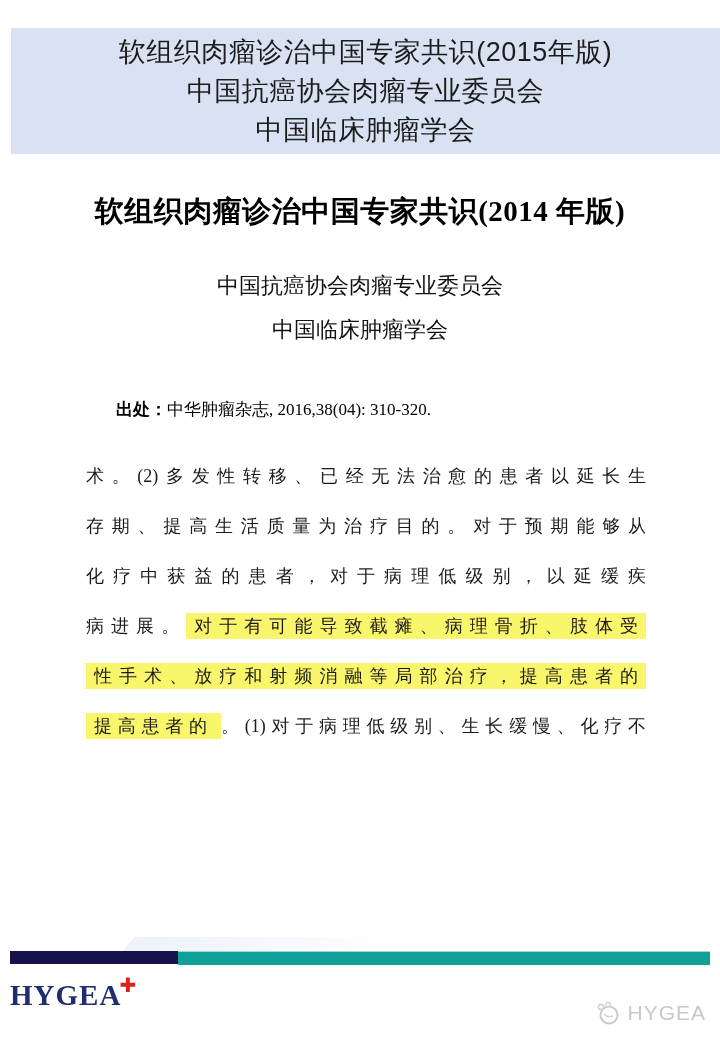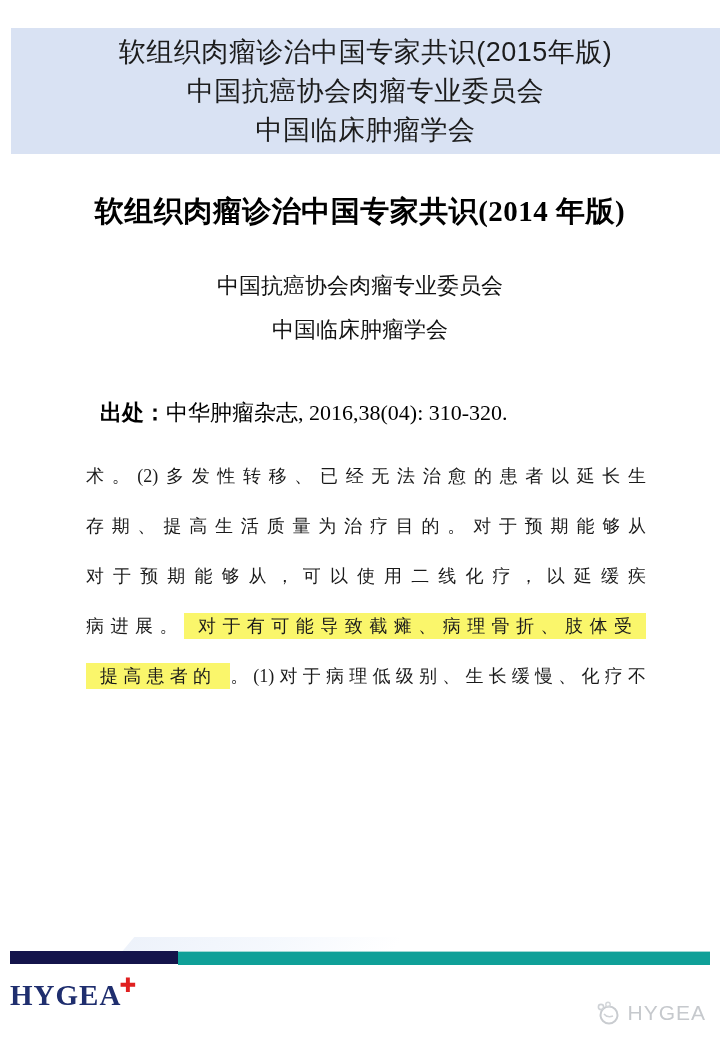--- a/index.html
+++ b/index.html
@@ -30,39 +30,39 @@
     letter-spacing:0.5px;
   }
   .doc-sub{
     position:absolute;left:0;right:0;
     text-align:center;font-size:22px;color:#111;
   }
   .doc-sub.s1{top:271px;}
   .doc-sub.s2{top:315px;}
 
   .source-line{
-    position:absolute;left:100px;top:398px;
-    font-size:22px;white-space:nowrap;
+    position:absolute;left:116px;top:398px;
+    font-size:17px;white-space:nowrap;
   }
   .source-line .lbl{font-weight:bold;}
 
   
   .body-para{
     position:absolute;left:86px;top:451px;width:560px;
     font-size:18px;line-height:50px;color:#1a1a1a;
   }
   .body-line{
     text-align:justify;
     text-align-last:justify;
     -moz-text-align-last:justify;
     text-justify:inter-character;
     white-space:nowrap;
     height:50px;
   }
-  .hl{background:#FAF66B;padding:3px 14px;}
+  .hl{background:#FAF66B;padding:3px 8px;}
 
   
   .bar-wisp{
     position:absolute;left:128px;top:937px;width:270px;height:15px;
     background:linear-gradient(90deg,#e9eff9 0%, #f3f7fd 55%, rgba(255,255,255,0) 100%);
     transform:skewX(-40deg);
     opacity:.8;
   }
   .footer-bar{position:absolute;left:10px;top:951px;height:13px;width:700px;display:flex;}
   .bar-navy{width:168px;height:100%;background:#14144B;}
@@ -104,22 +104,23 @@
   <div class="doc-sub s1">中国抗癌协会肉瘤专业委员会</div>
   <div class="doc-sub s2">中国临床肿瘤学会</div>
 
   <div class="source-line">
     <span class="lbl">出处：</span><span>中华肿瘤杂志, 2016,38(04): 310-320.</span>
   </div>
 
   <div class="body-para">
     <div class="body-line"><span>术。(2)多发性转移、已经无法治愈的患者以延长生</span></div>
     <div class="body-line"><span>存期、提高生活质量为治疗目的。对于预期能够从</span></div>
-    <div class="body-line"><span>对于预期能够从，可以使用二线化疗，以延缓疾</span></div>
+    <div class="body-line"><span>化疗中获益的患者，对于病理低级别，以延缓疾</span></div>
     <div class="body-line"><span>病进展。</span><span class="hl">对于有可能导致截瘫、病理骨折、肢体受</span></div>
+    <div class="body-line"><span class="hl">性手术、放疗和射频消融等局部治疗，提高患者的</span></div>
     <div class="body-line"><span class="hl">提高患者的</span><span>。(1)对于病理低级别、生长缓慢、化疗不</span></div>
   </div>
 
   <div class="bar-wisp"></div>
   <div class="footer-bar">
     <div class="bar-navy"></div>
     <div class="bar-teal"></div>
   </div>
 
   <div class="logo">

